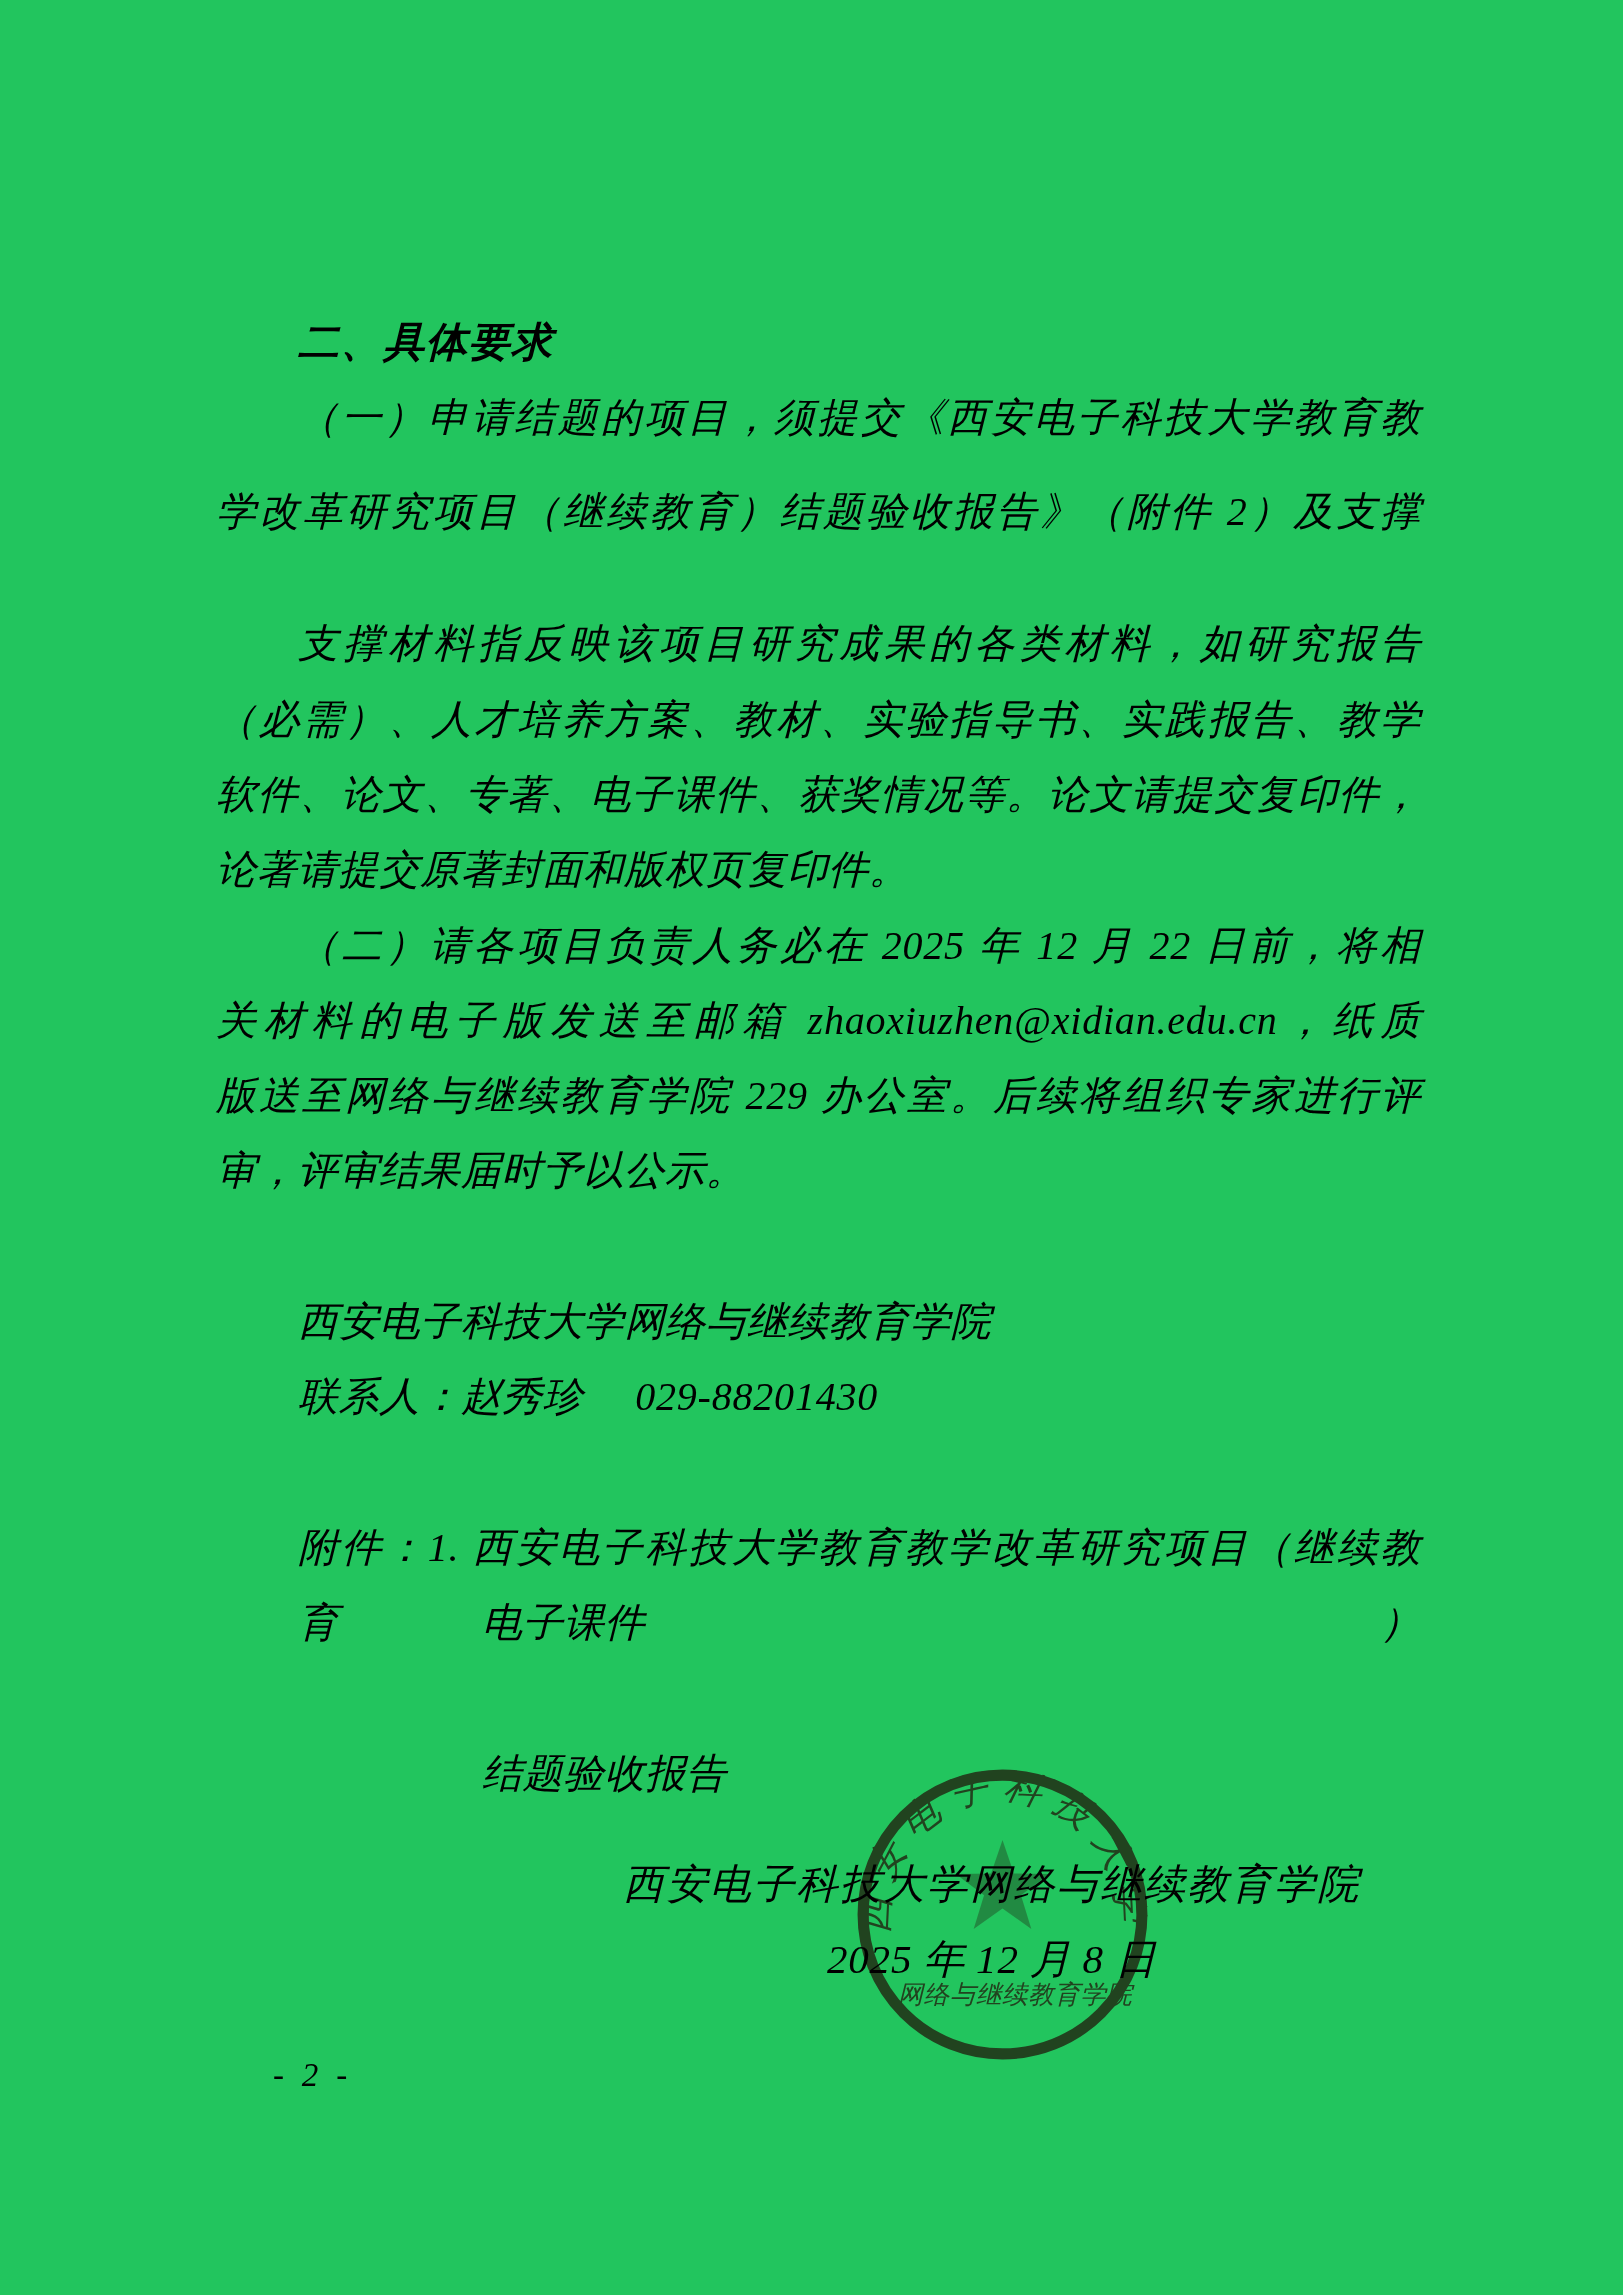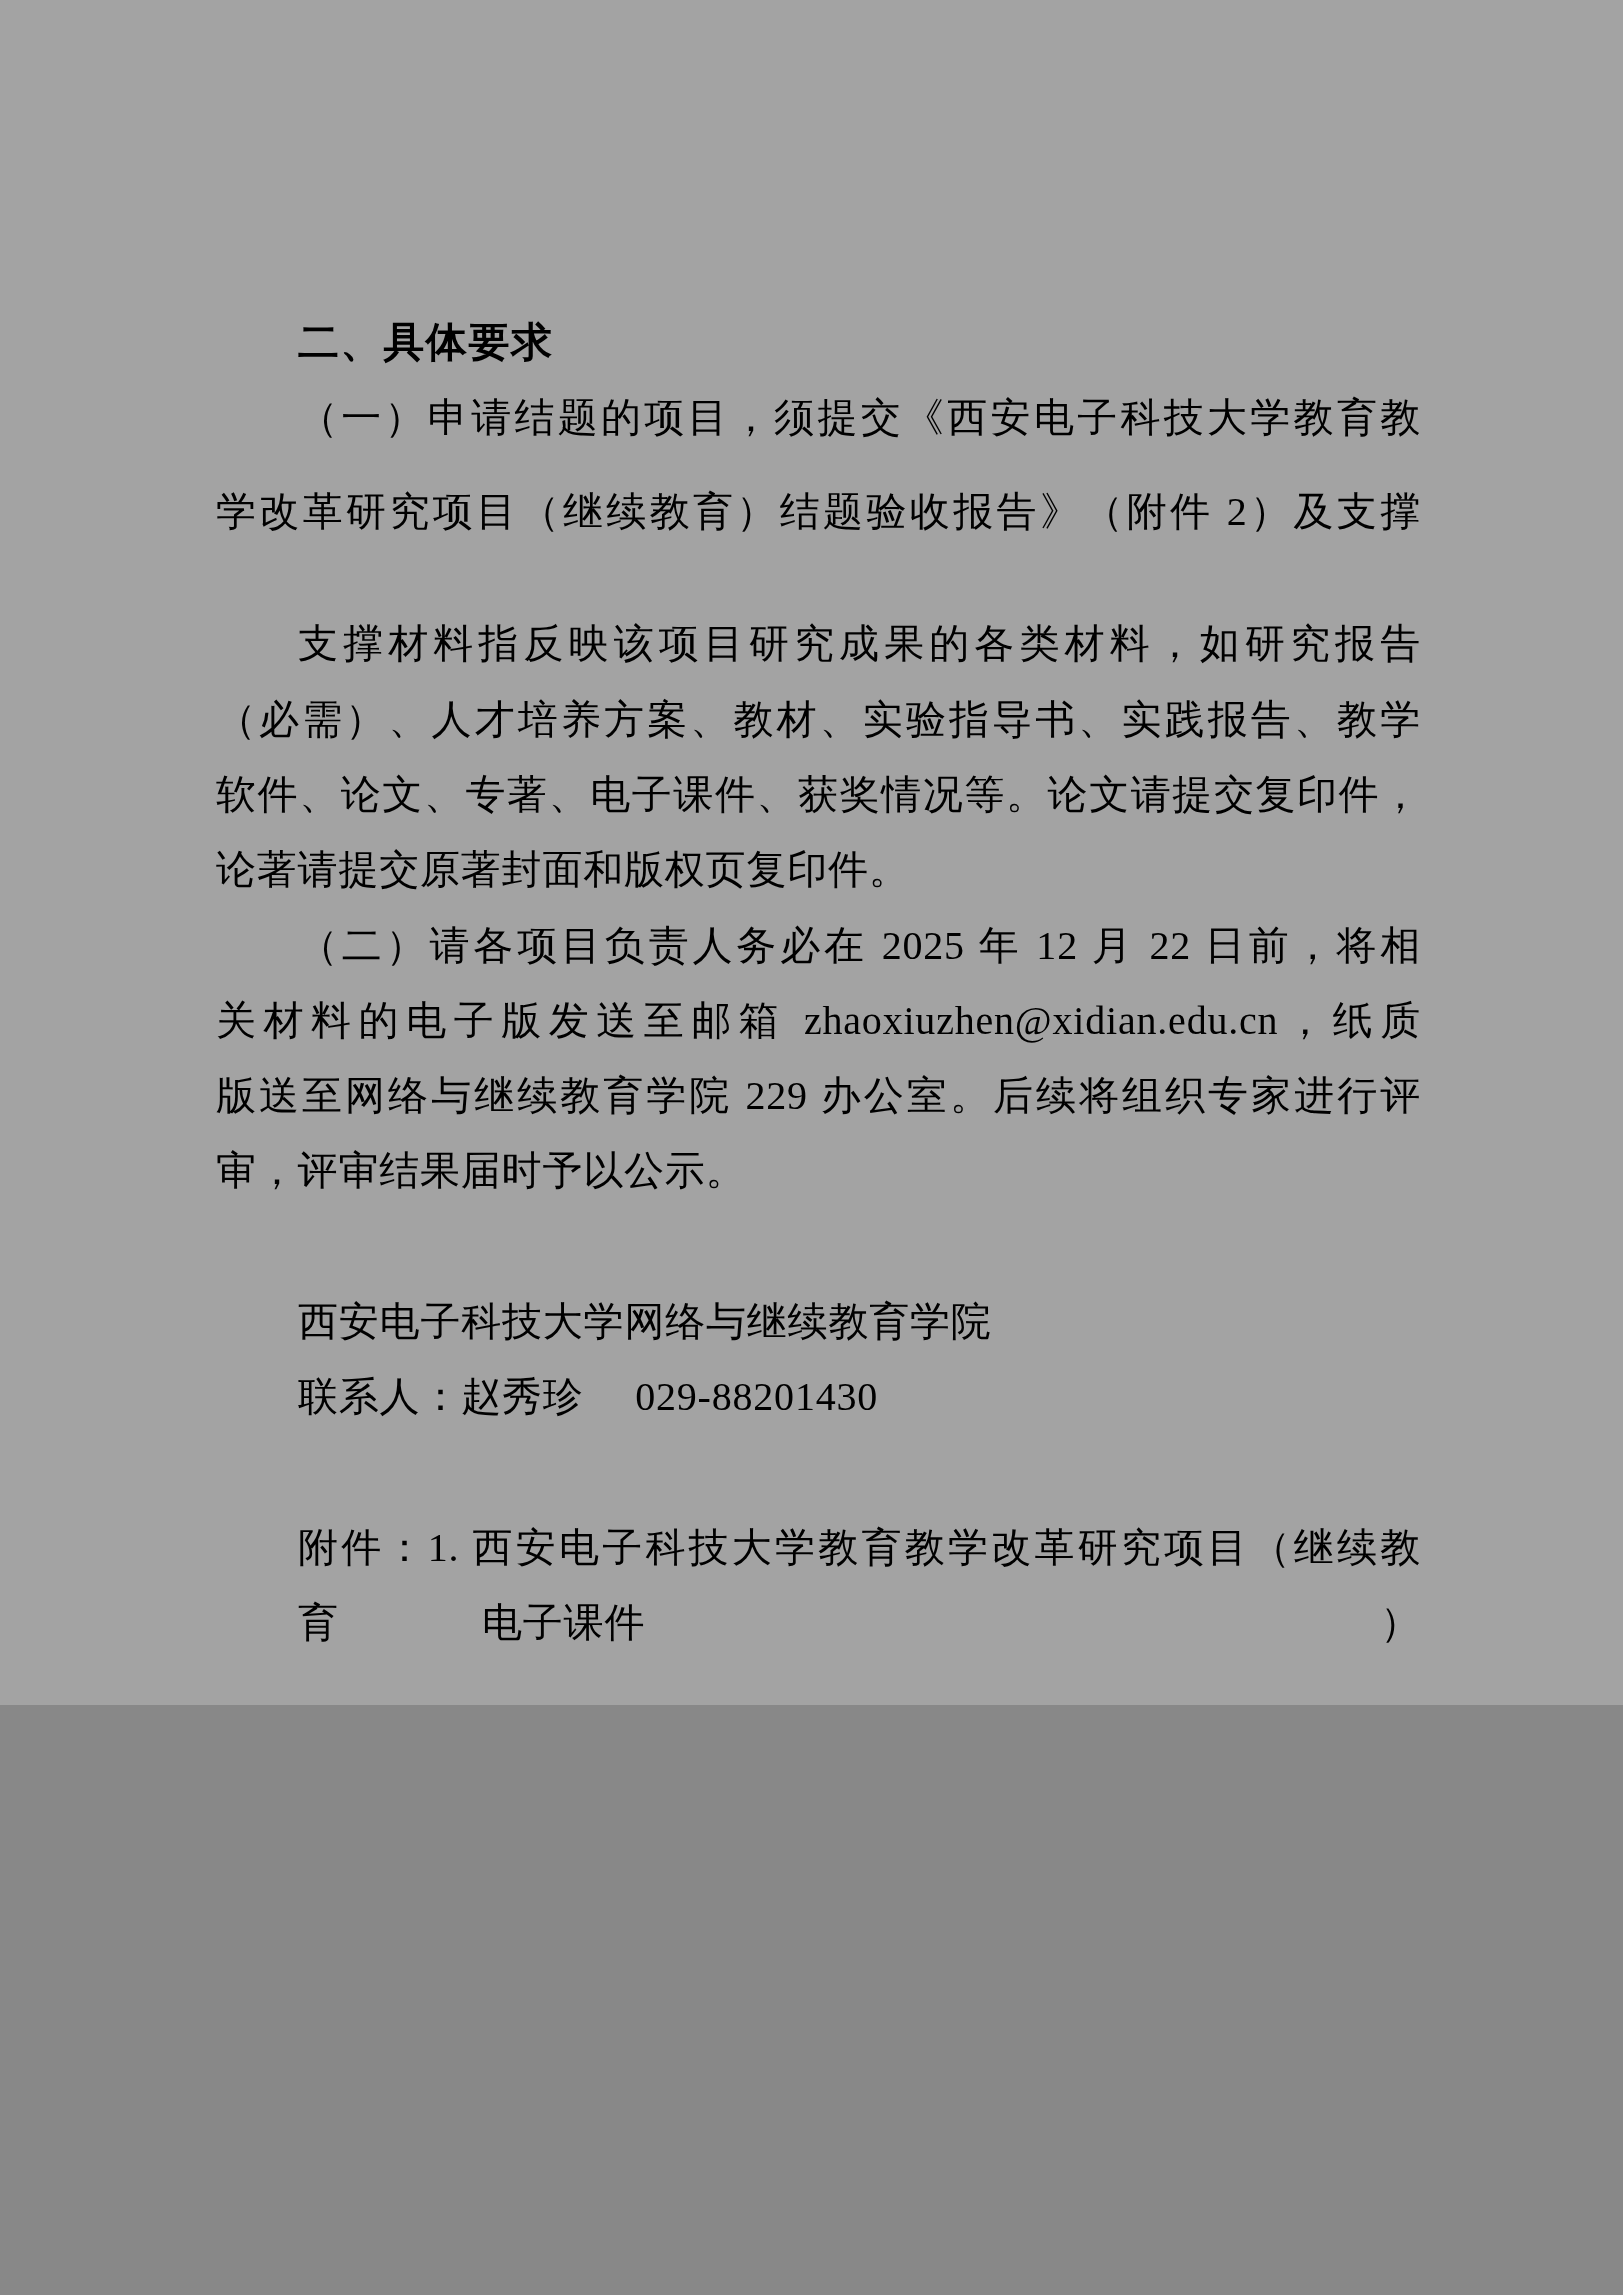--- a/index.html
+++ b/index.html
@@ -1,22 +1,23 @@
 <!DOCTYPE html>
 <html style="font-size:12.7px"><head>
 <meta charset="utf-8">
 <style>
   html,body{margin:0;padding:0;background:#888;}
   .page{
     position:relative;
-    width:1623px;height:1705px;
-    background:#a3a3a3;
+    width:1623px;height:2295px;
+    background:#22c55e;
     overflow:hidden;
     font-family:"Liberation Serif","DejaVu Serif",serif;
     color:#000;
+    font-style:italic;
   }
   .ln{
     position:absolute;
     left:216px;
     width:1205px;
     box-sizing:border-box;
     font-size:40px;
     line-height:75px;
     letter-spacing:0.8px;
     white-space:nowrap;

